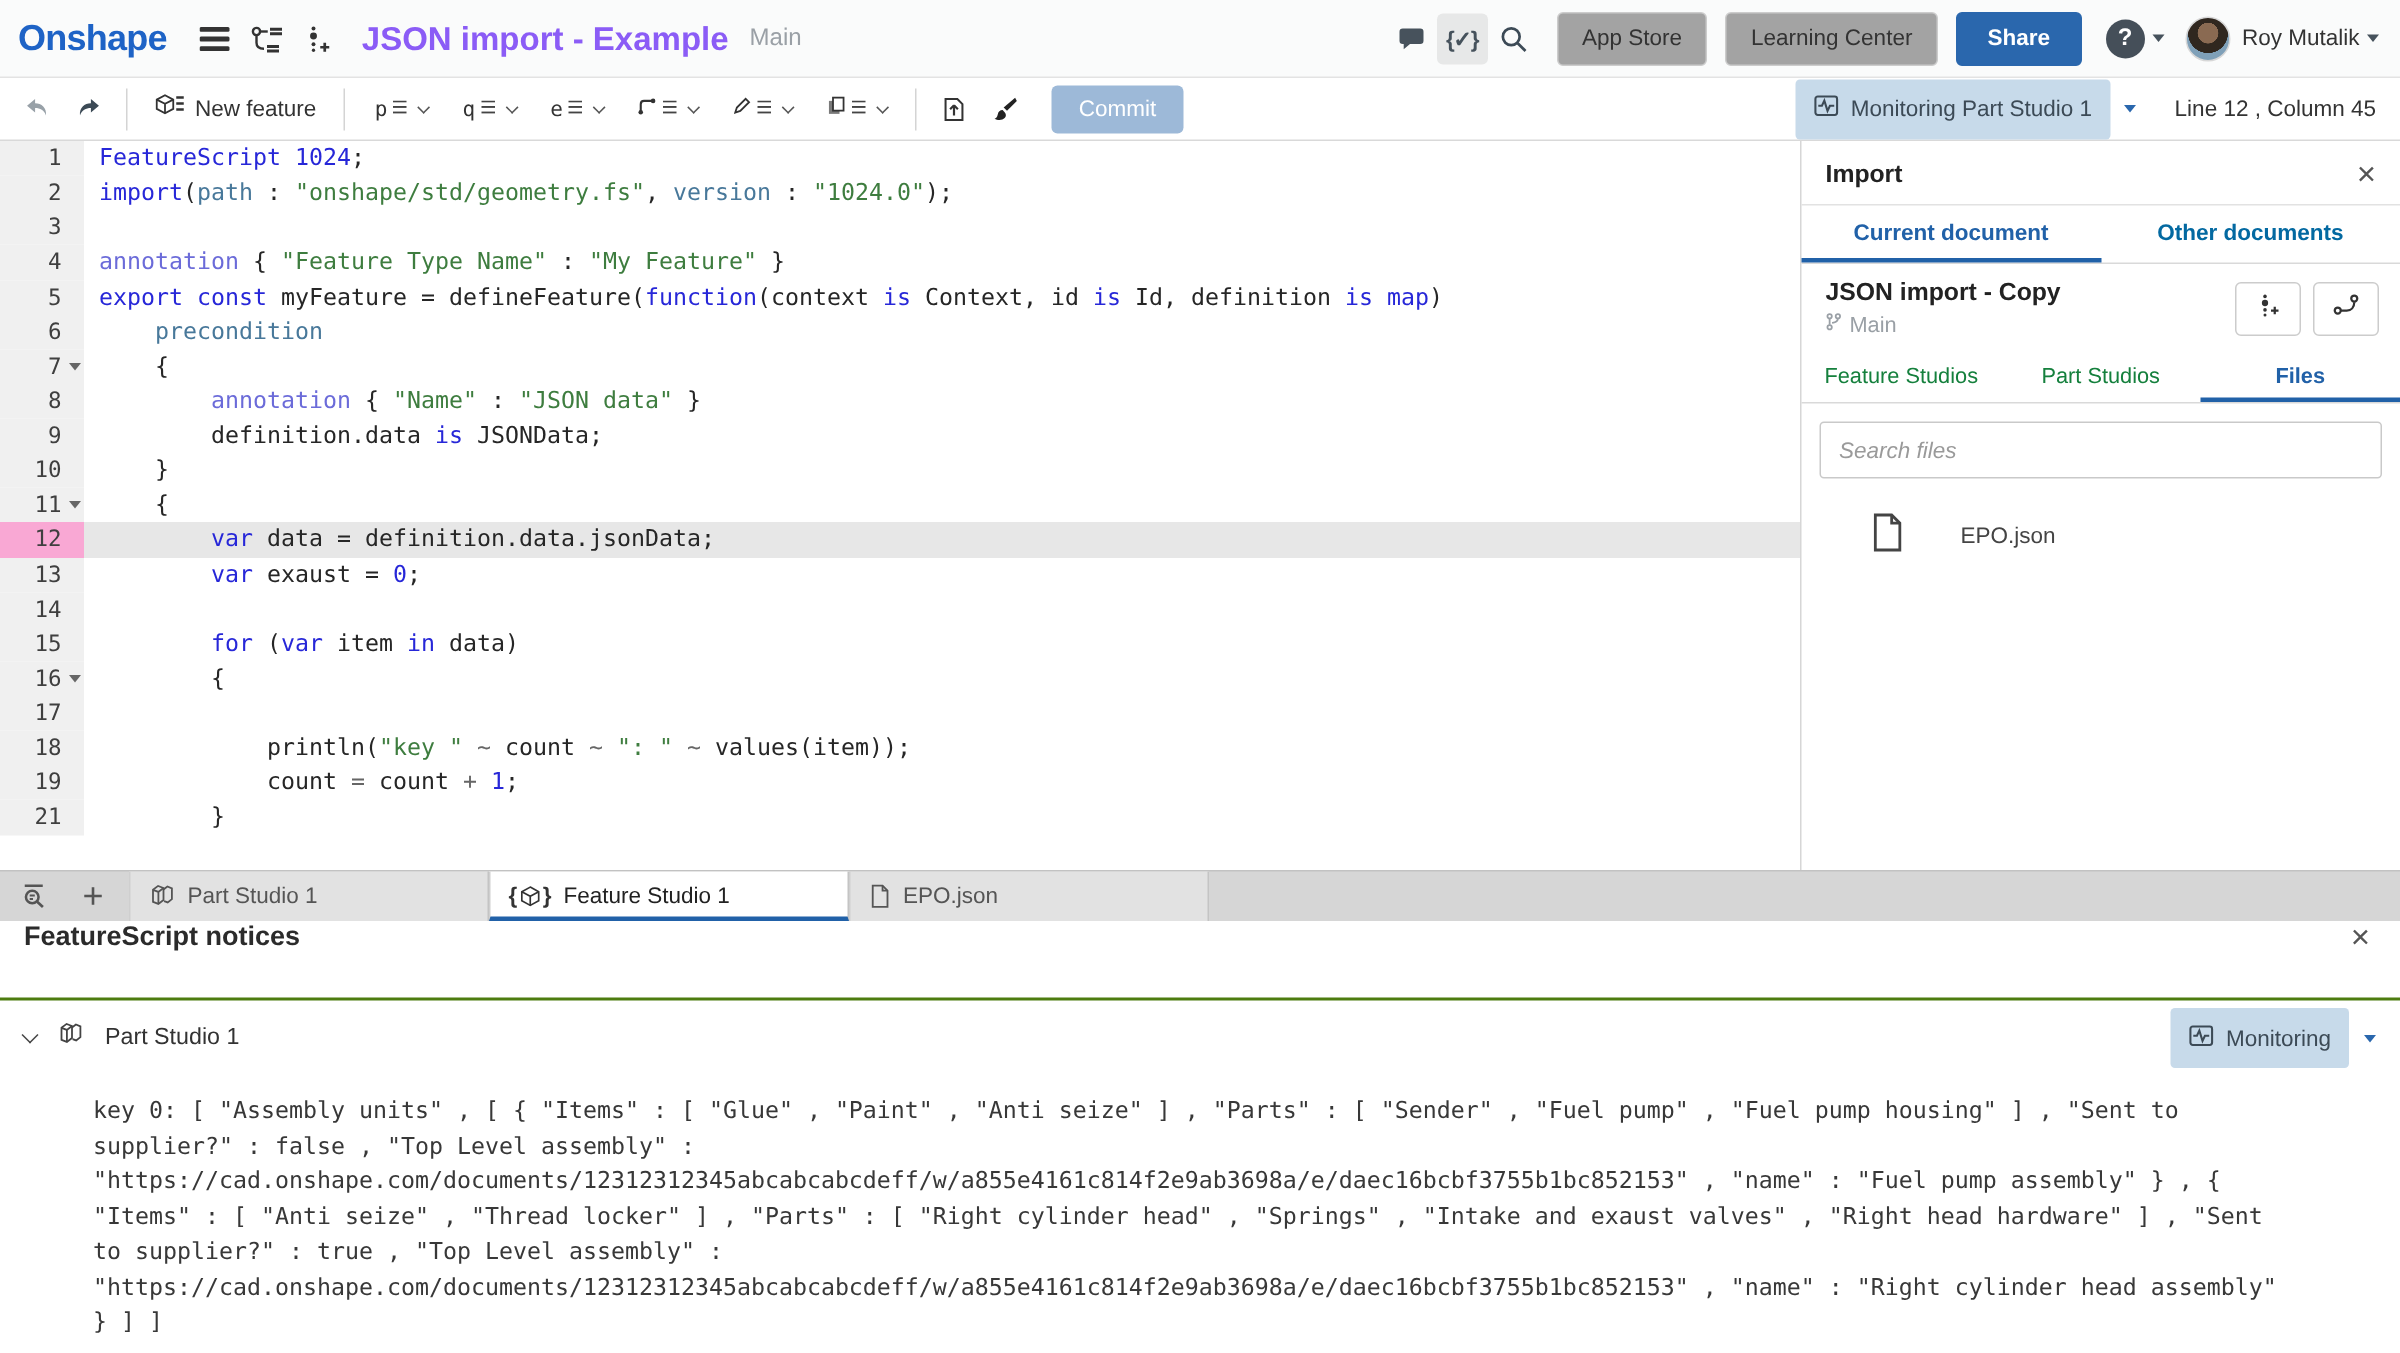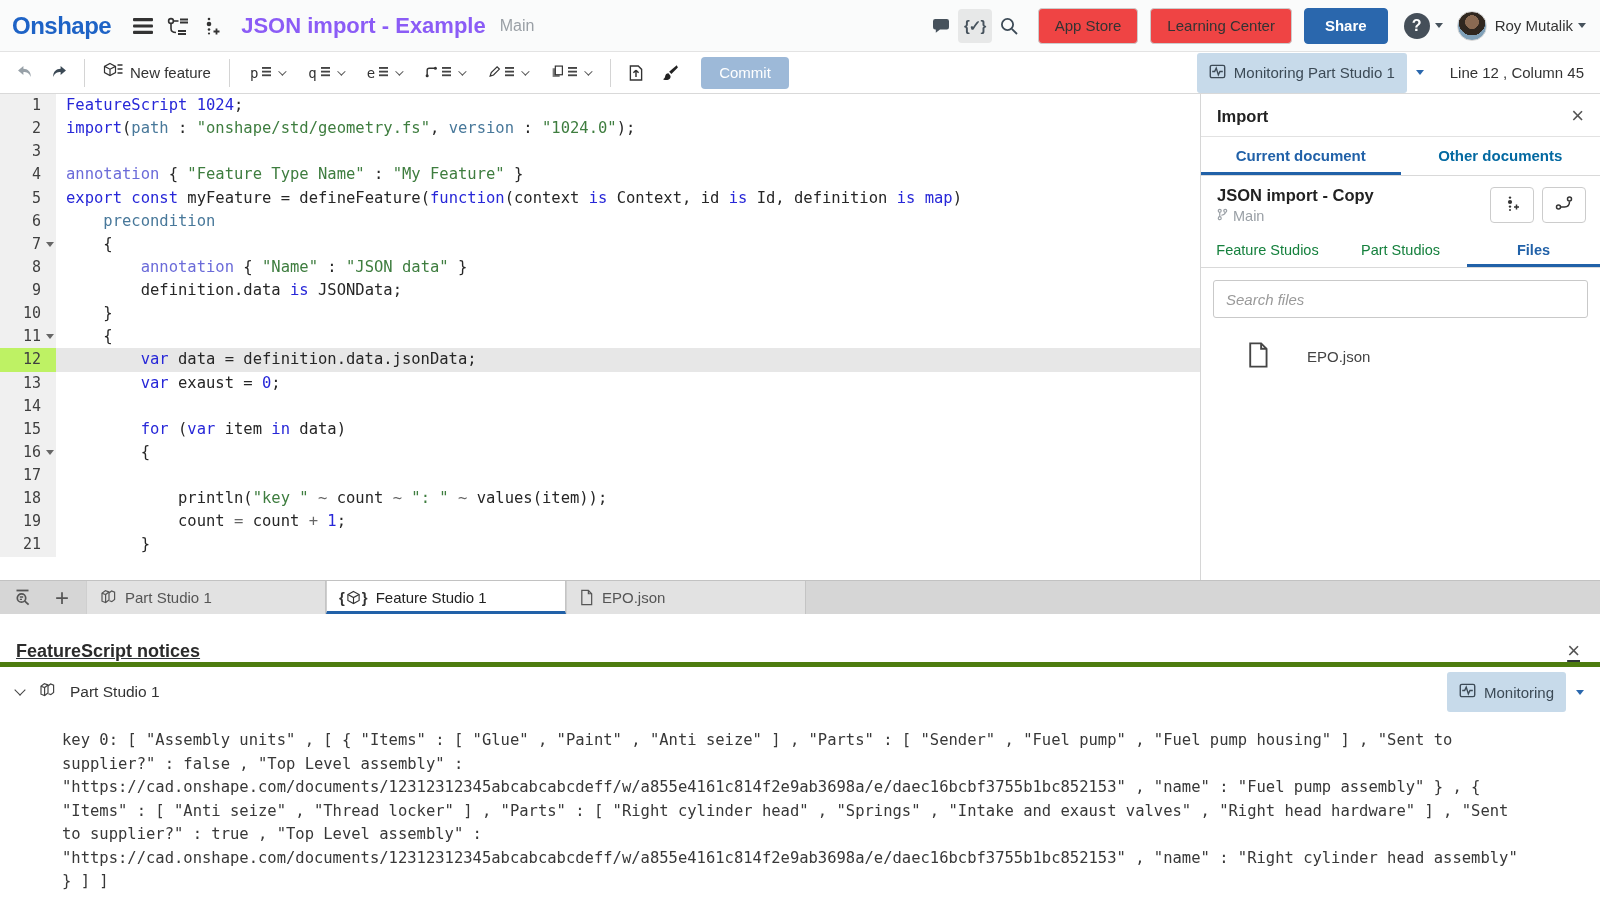--- a/index.html
+++ b/index.html
@@ -11,21 +11,21 @@
   .topbar { height:52px; flex:0 0 52px; display:flex; align-items:center;
     background:#fafbfb; border-bottom:1px solid #e3e3e3; padding:0 14px 0 12px; }
   .logo { font-size:24px; font-weight:bold; color:#1e63c6; letter-spacing:-0.5px; margin-right:16px; cursor:pointer; }
   .icon-btn { display:flex; align-items:center; justify-content:center; width:34px; height:34px;
     border-radius:4px; cursor:pointer; flex:0 0 auto; }
   .icon-btn.active { background:#e7e8e8; }
   .doc-title { font-size:22px; font-weight:bold; color:#8b5cf6; margin-left:12px; white-space:nowrap; }
   .workspace { font-size:16px; color:#9aa0a6; margin-left:14px; }
   .spacer { flex:1; }
   .codecheck { font-size:15px; font-weight:bold; color:#46525c; letter-spacing:-1px; }
-  .hbtn { height:36px; padding:0 16px; background:#ef4444; border:1px solid #ccc; border-radius:4px;
+  .hbtn { height:36px; padding:0 16px; background:#a3a3a3; border:1px solid #ccc; border-radius:4px;
     font-size:15px; color:#333; margin-left:12px; cursor:pointer; white-space:nowrap;
     font-family:"Liberation Sans",sans-serif; }
   .hbtn.primary { background:#2a67ad; border-color:#2a67ad; color:#fff; font-weight:bold; padding:0 20px; }
   .help-circle { width:26px; height:26px; border-radius:50%; background:#454f59; color:#fff;
     font-weight:bold; font-size:16px; display:flex; align-items:center; justify-content:center; margin-left:16px; cursor:pointer; }
   .caret { width:0; height:0; border-left:4px solid transparent; border-right:4px solid transparent;
     border-top:5px solid #46525c; margin-left:5px; }
   .caret.blue { border-top-color:#2a67ad; }
   .avatar { width:30px; height:30px; border-radius:50%; margin-left:14px; cursor:pointer; flex:0 0 auto;
     background: radial-gradient(circle at 50% 36%, #8a6a52 0 30%, #30271f 31% 58%, #7fa0b8 59%);
@@ -56,21 +56,21 @@
   .main { flex:0 0 486px; height:486px; display:flex; background:#fff; }
   .editor { width:1200px; flex:0 0 1200px; overflow:hidden; background:#fff;
     font-family:"DejaVu Sans Mono",monospace; font-size:15.5px; }
   .code-row { display:flex; height:23.14px; line-height:23.14px; white-space:pre; }
   .gut { width:56px; flex:0 0 56px; background:#f0f0f0; color:#3f3f3f; text-align:right;
     padding-right:15px; font-size:15px; position:relative; user-select:none; }
   .fold-caret { position:absolute; right:2px; top:9px; width:0; height:0;
     border-left:4px solid transparent; border-right:4px solid transparent; border-top:5px solid #666; }
   .code-text { flex:1; padding-left:10px; }
   .code-row.current .code-text { background:#e7e7e7; }
-  .code-row.current .gut { background:#bef264; }
+  .code-row.current .gut { background:#f9a8d4; }
   .tok-k { color:#2727d8; } .tok-a { color:#6b6bd9; } .tok-s { color:#3e7d3f; }
   .tok-t { color:#48789a; } .tok-n { color:#2727d8; } .tok-o { color:#666; } .tok-p { color:#262626; }
 
   
   .import-panel { width:400px; flex:0 0 400px; border-left:1px solid #d6d6d6; background:#fff;
     display:flex; flex-direction:column; }
   .ip-header { display:flex; align-items:center; justify-content:space-between;
     padding:11px 16px 9px 16px; border-bottom:1px solid #e2e2e2; }
   .ip-title { font-size:16.5px; font-weight:bold; color:#222; }
   .x-btn { font-size:22px; color:#555; cursor:pointer; line-height:1; }
@@ -103,22 +103,22 @@
   .tb-small { width:36px; height:100%; display:flex; align-items:center; justify-content:center; cursor:pointer; color:#555; }
   .plus-glyph { font-size:24px; color:#555; line-height:1; }
   .el-tab { display:flex; align-items:center; gap:8px; width:240px; padding:0 12px; font-size:15px;
     color:#555; background:#e2e2e2; border-right:1px solid #c4c4c4; border-left:1px solid #cfcfcf;
     cursor:pointer; white-space:nowrap; overflow:hidden; }
   .el-tab.active { background:#fff; color:#222; border-bottom:3px solid #2161a8; padding-top:3px; }
   .fsb { font-size:15px; color:#333; font-weight:bold; }
 
   
   .notices { flex:1; display:flex; flex-direction:column; background:#fff; overflow:hidden; }
-  .nt-header { height:53px; flex:0 0 53px; display:flex; align-items:flex-end; justify-content:space-between;
-    padding:0 20px 0 16px; border-bottom:5px solid #4d7c0f;text-decoration:underline; }
+  .nt-header { height:53px; flex:0 0 53px; display:flex; align-items:flex-start; justify-content:space-between;
+    padding:0 20px 0 16px; border-bottom:2px solid #4d7c0f; }
   .nt-title { font-size:18px; font-weight:bold; color:#2b2b2b; }
   .nt-group { height:50px; flex:0 0 50px; display:flex; align-items:center; padding:0 16px; gap:14px; }
   .nt-chev { width:8px; height:8px; border-right:1.7px solid #444; border-bottom:1.7px solid #444;
     transform:rotate(45deg); margin-top:-4px; cursor:pointer; }
   .nt-group-label { font-size:15.5px; color:#333; }
   .nt-right { margin-left:auto; display:flex; align-items:center; }
   .console { flex:1; font-family:"DejaVu Sans Mono",monospace; font-size:15.5px; color:#383838;
     padding:12px 10px 0 62px; line-height:23.5px; white-space:pre; overflow:hidden; }
 </style>
 </head>

